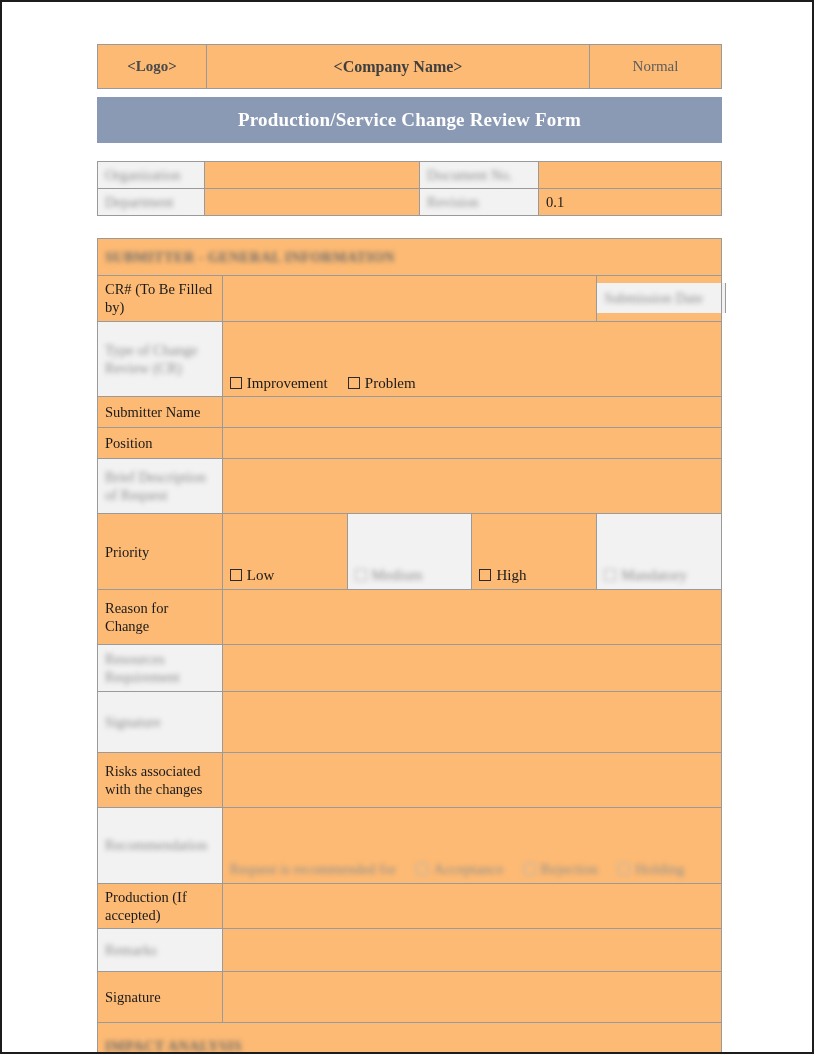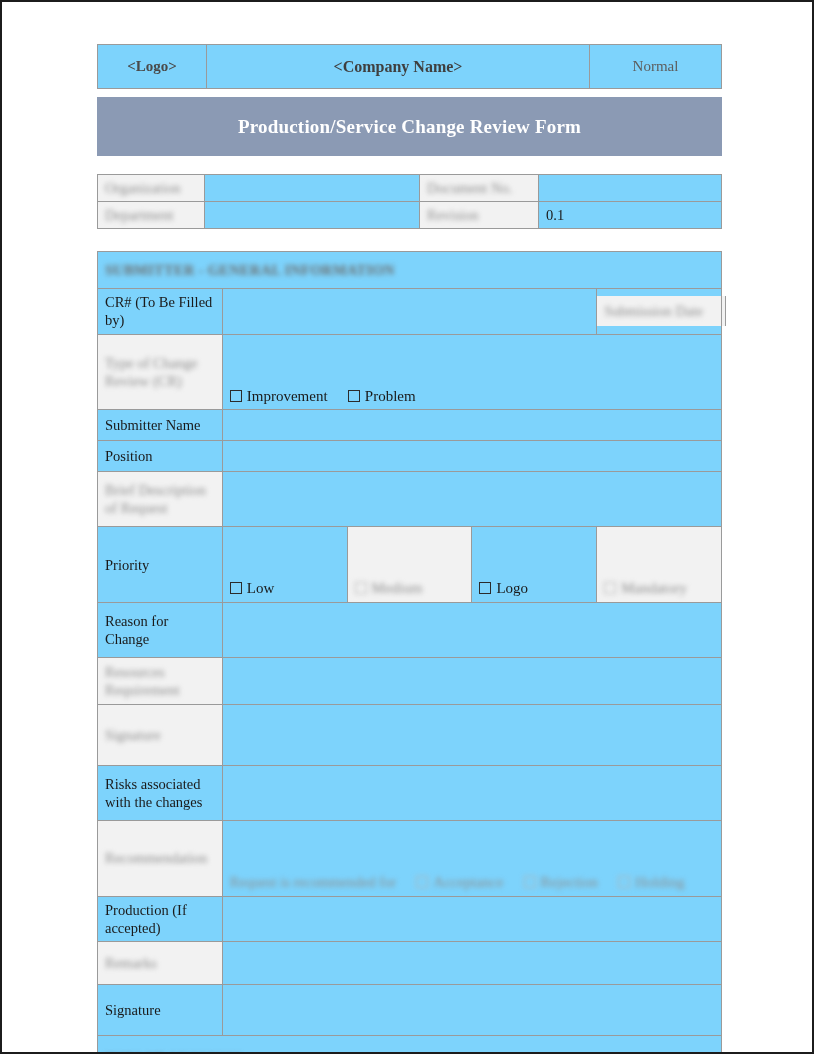--- a/index.html
+++ b/index.html
@@ -31,34 +31,34 @@
     border-collapse: collapse;
     width: 625px;
     table-layout: fixed;
   }
   table.tbl td {
     border: 1px solid #9a9a9a;
     padding: 4px 7px;
     font-size: 14.5px;
     line-height: 1.25;
     vertical-align: middle;
-    background: #7dd3fc;
+    background: #fdba74;
   }
 
   
   .hdr td { height: 35px; text-align: center; }
   .hdr .logo-cell { width: 94px; font-weight: bold; font-size: 15px; color: #4a4a4a; }
   .hdr .company-cell { font-weight: bold; font-size: 16px; color: #3f3f3f; }
   .hdr .status-cell { width: 117px; font-size: 15px; color: #5d5d5d; }
 
   
   .title-band {
     margin-top: 8px;
     width: 625px;
-    height: 59px;
+    height: 46px;
     background: #8b9ab4;
     border: 1px solid #8b9ab4;
     box-sizing: border-box;
     display: flex;
     align-items: center;
     justify-content: center;
   }
   .title-band .title-text {
     color: #ffffff;
     font-weight: bold;
@@ -211,21 +211,21 @@
 
       <tr>
         <td class="lbl">Priority</td>
         <td style="width:111px">
           <span class="cb"><span class="box"></span><span>Low</span></span>
         </td>
         <td class="blur-cellbg" style="width:118px">
           <span class="cb blur"><span class="box dim"></span><span>Medium</span></span>
         </td>
         <td style="width:117px">
-          <span class="cb"><span class="box"></span><span>Logo</span></span>
+          <span class="cb"><span class="box"></span><span>High</span></span>
         </td>
         <td class="blur-cellbg">
           <span class="cb blur"><span class="box dim"></span><span>Mandatory</span></span>
         </td>
       </tr>
 
       <tr>
         <td class="lbl tall">Reason for Change</td>
         <td colspan="4"></td>
       </tr>

